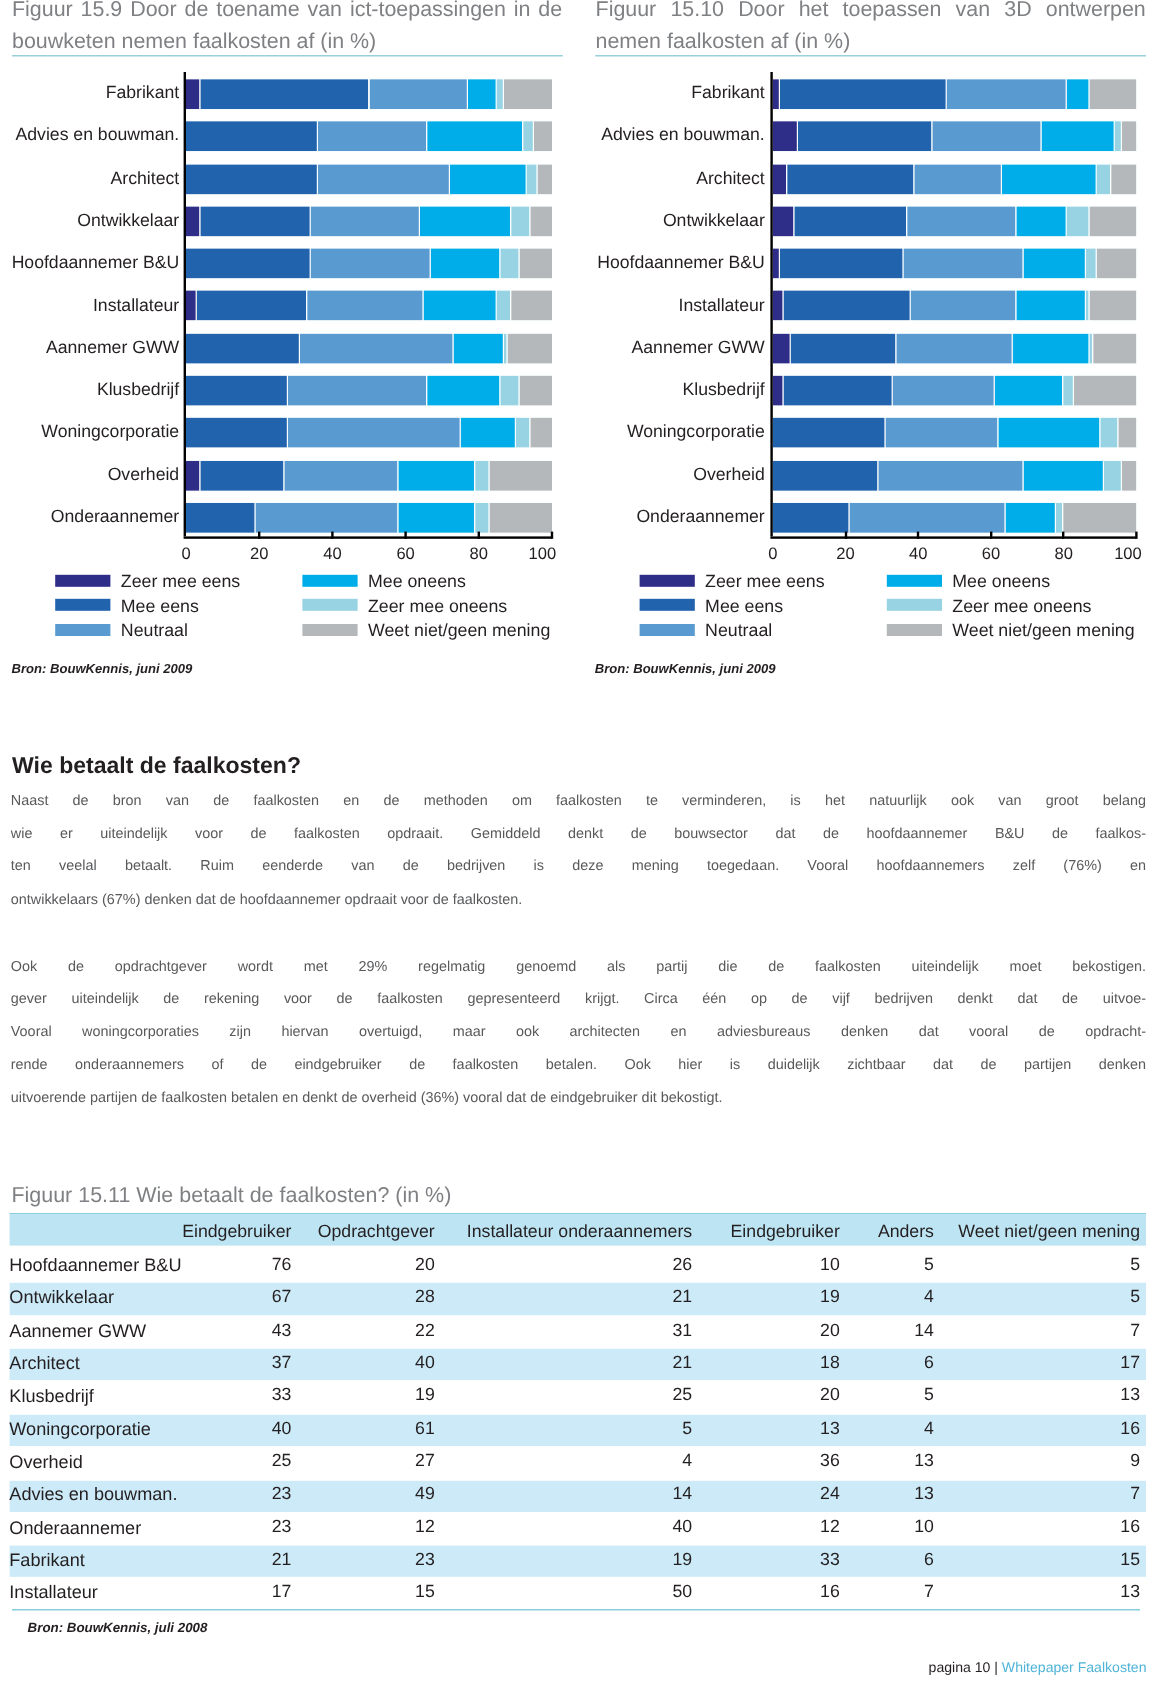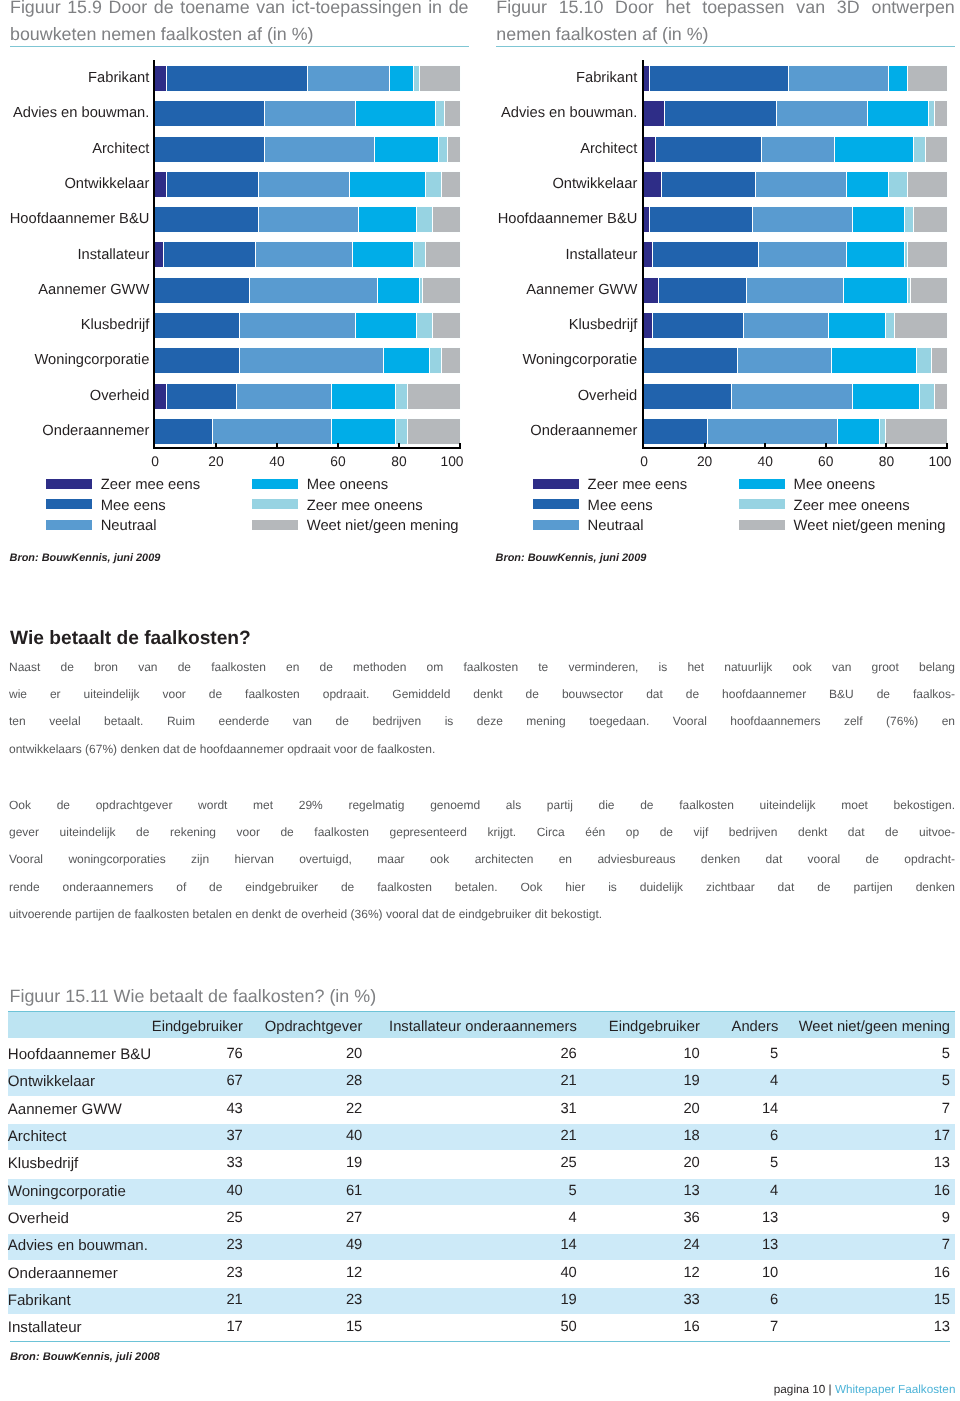--- a/index.html
+++ b/index.html
@@ -55,21 +55,21 @@
         padding:6px 5.2px 0 0; height:27.35px; line-height:21.35px; vertical-align:middle;
         text-align:right; white-space:nowrap; }
   table.data th.first, table.data td.first { text-align:left; padding:6px 0 0 0px;
         font-size:15.1px; }
   table.data thead th { background:transparent; }
   table.data tbody tr.alt td { background:transparent; }
   .tbl-bands { position:absolute; left:0; top:0; width:960px; height:1401px; }
   .tbl-band { position:absolute; left:7.75px; width:947.5px; }
 
   .tbl-rule { position:absolute; left:10px; width:940px; height:1.5px; background:#6dc3d7; }
-  .foot-src { position:absolute; left:10px; font-size:11.1px; font-style:italic; font-weight:bold;
+  .foot-src { position:absolute; left:23px; font-size:11.1px; font-style:italic; font-weight:bold;
               color:#231f20; line-height:12px; }
   .pagefoot { position:absolute; right:4.6px; font-size:11.72px; line-height:12px; white-space:nowrap; }
   .pagefoot .pg { color:#231f20; }
   .pagefoot .sep { color:#231f20; }
   .pagefoot .wp { color:#4fb4d8; }
 </style>
 </head>
 <body>
 
 <div class="page">

